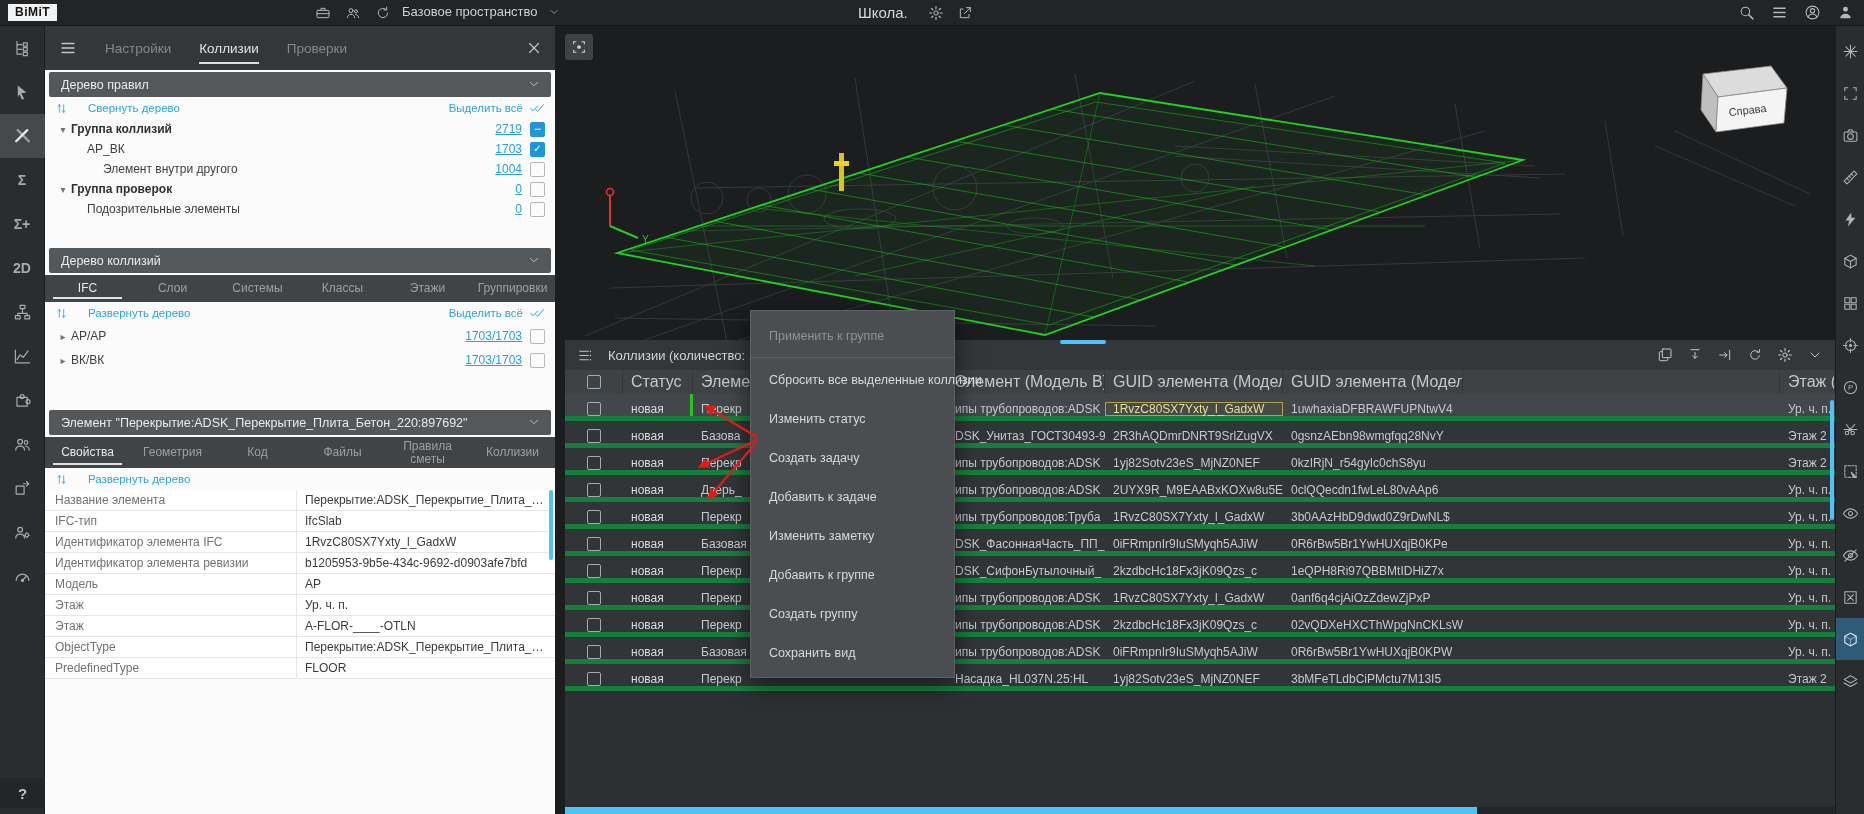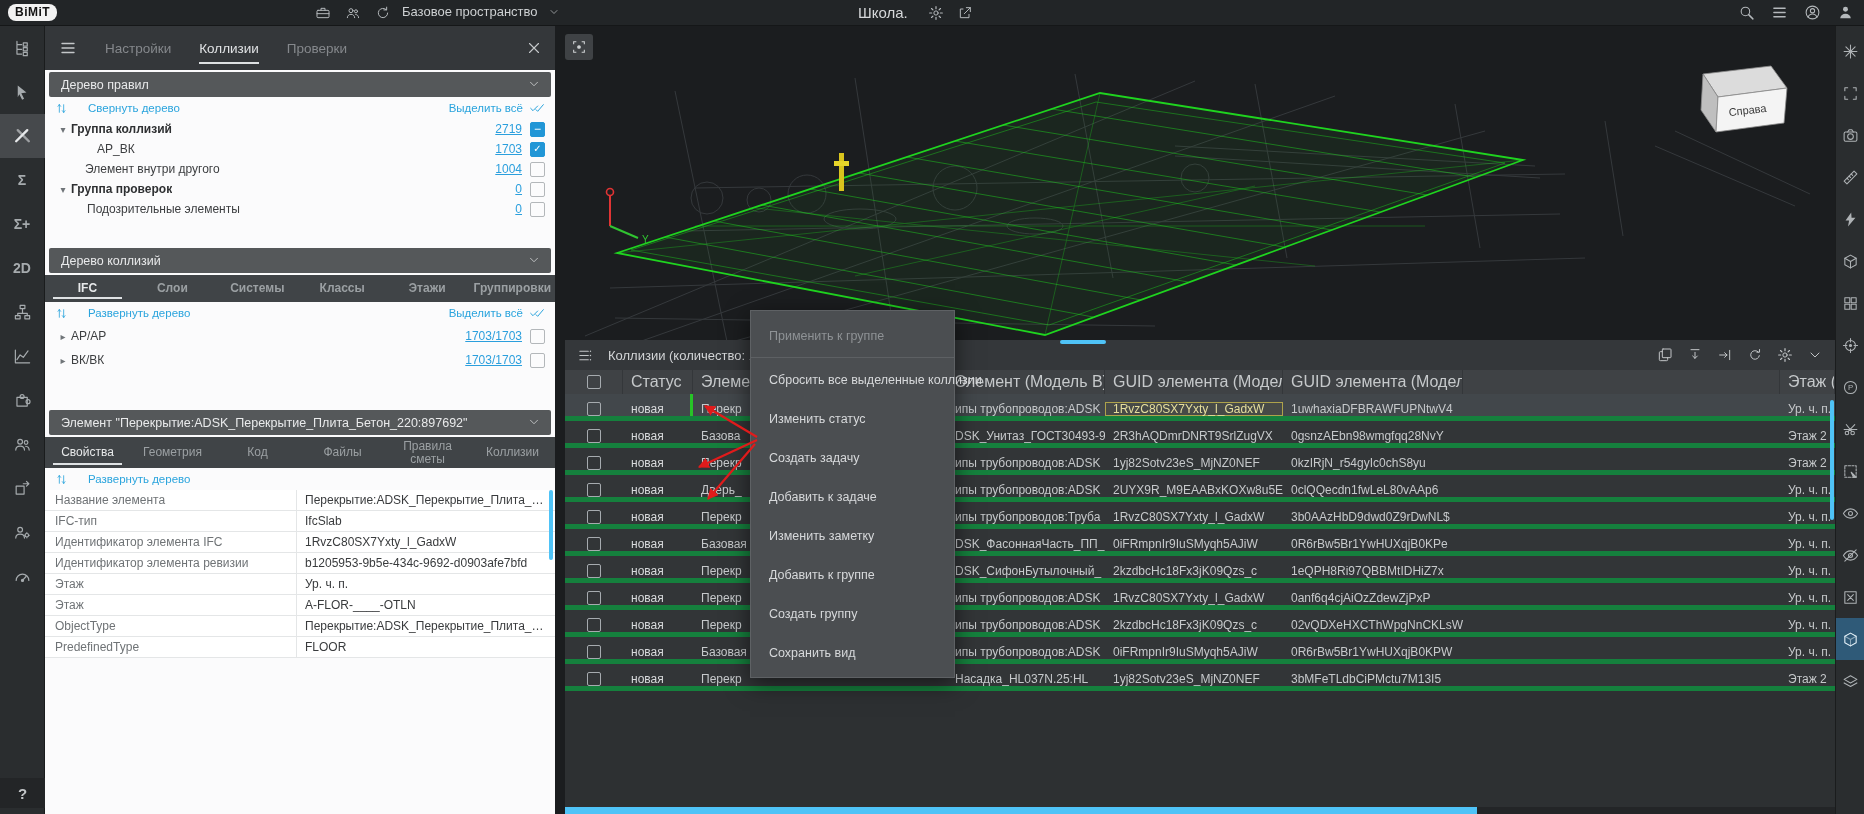--- a/index.html
+++ b/index.html
@@ -5,21 +5,21 @@
   html,body{margin:0;padding:0;background:#141414;}
   *{box-sizing:border-box;}
   .app{position:relative;width:1864px;height:814px;overflow:hidden;
        font-family:"Liberation Sans","DejaVu Sans",sans-serif;color:#ccc;background:#1b1d1f;}
   svg{display:block;}
 
   
   .topbar{position:absolute;left:0;top:0;width:1864px;height:26px;background:#222527;
           border-bottom:1px solid #151718;z-index:20;}
   .logo{position:absolute;left:8px;top:4px;background:#f2f2f2;color:#121212;font-weight:bold;
-        font-size:12px;padding:1px 7px 2px;border-radius:8px;letter-spacing:.5px;}
+        font-size:12px;padding:1px 7px 2px;border-radius:0;letter-spacing:.5px;}
   .tb-tools{position:absolute;left:315px;top:5px;display:flex;gap:14px;}
   .tb-ico{width:16px;height:16px;color:#b4b8bb;}
   .workspace{position:absolute;left:402px;top:4px;display:flex;align-items:center;gap:10px;
              font-size:13px;color:#cdd0d2;}
   .workspace .tb-ico{width:12px;height:12px;}
   .tb-title{position:absolute;left:858px;top:4px;font-size:15px;color:#d6d8da;}
   .tb-title-icons{position:absolute;left:928px;top:5px;display:flex;gap:13px;}
   .tb-right{position:absolute;right:10px;top:4px;display:flex;gap:16px;align-items:center;}
   .tb-right .tb-ico{width:17px;height:17px;}
 
@@ -351,27 +351,27 @@
           </span>
       </span>
     </div>
     <div class="tree-rows" id="rules-rows" style="top:93px;">
         <div class="trow" style="padding-left: 10px;">
           <span class="expander">▾</span>
           <span class="lbl bold">Группа коллизий</span>
           <span class="num">2719</span>
           <span class="cb indet"></span>
         </div>
-        <div class="trow" style="padding-left: 36px;">
+        <div class="trow" style="padding-left: 26px;">
           <span class="expander"></span>
           <span class="lbl">АР_ВК</span>
           <span class="num">1703</span>
           <span class="cb checked"></span>
         </div>
-        <div class="trow" style="padding-left: 24px;">
+        <div class="trow" style="padding-left: 42px;">
           <span class="expander"></span>
           <span class="lbl">Элемент внутри другого</span>
           <span class="num">1004</span>
           <span class="cb"></span>
         </div>
         <div class="trow" style="padding-left: 10px;">
           <span class="expander">▾</span>
           <span class="lbl bold">Группа проверок</span>
           <span class="num">0</span>
           <span class="cb"></span>
@@ -385,21 +385,21 @@
       </div>
 
     <div class="sec-head" style="top:222px;">
       <span class="sec-title">Дерево коллизий</span>
       <span class="sec-chev">
           <svg viewBox="0 0 24 24" fill="none" stroke="currentColor" stroke-width="1.5" stroke-linecap="round" stroke-linejoin="round">
             <path d="M6 9l6 6 6-6"></path>
           </svg>
         </span>
     </div>
-    <div class="dtabs" id="coll-tabs" style="top:249px;height:27px;font-weight:bold;">
+    <div class="dtabs" id="coll-tabs" style="top:249px;height:27px;">
         <div class="dtab active">IFC</div>
         <div class="dtab">Слои</div>
         <div class="dtab">Системы</div>
         <div class="dtab">Классы</div>
         <div class="dtab">Этажи</div>
         <div class="dtab">Группировки</div>
       </div>
     <div class="ctrl-row" style="top:276px;">
       <span class="ctrl-left">
         <span class="ctrl-ico">
@@ -476,20 +476,26 @@
         <div class="prow">
           <div class="plabel">Идентификатор элемента IFC</div>
           <div class="pvalue">
             <span>1RvzC80SX7Yxty_l_GadxW</span>
           </div>
         </div>
         <div class="prow">
           <div class="plabel">Идентификатор элемента ревизии</div>
           <div class="pvalue">
             <span>b1205953-9b5e-434c-9692-d0903afe7bfd</span>
+          </div>
+        </div>
+        <div class="prow">
+          <div class="plabel">Модель</div>
+          <div class="pvalue">
+            <span>АР</span>
           </div>
         </div>
         <div class="prow">
           <div class="plabel">Этаж</div>
           <div class="pvalue">
             <span>Ур. ч. п.</span>
           </div>
         </div>
         <div class="prow">
           <div class="plabel">Этаж</div>

